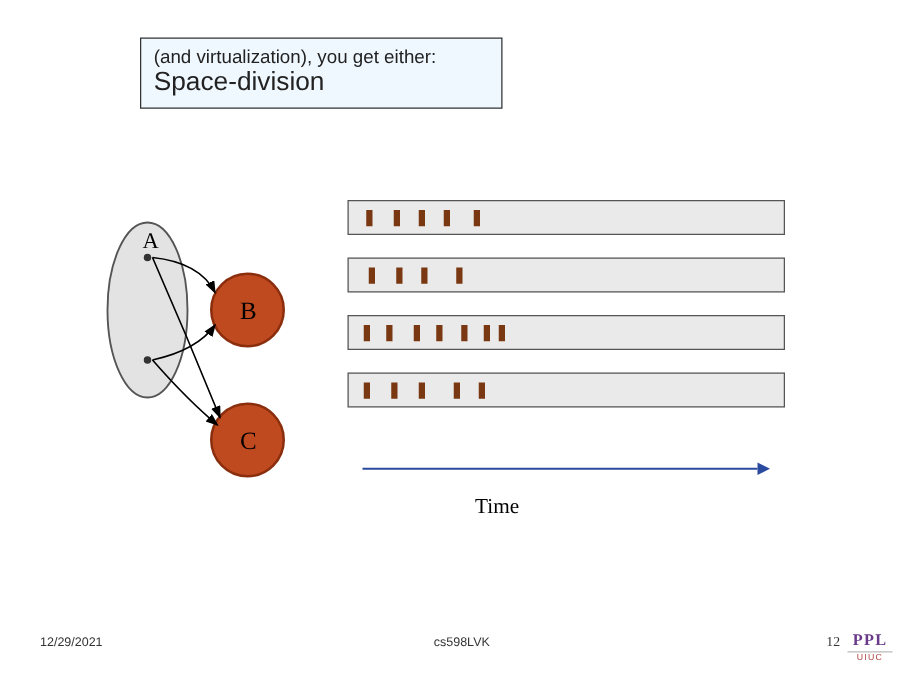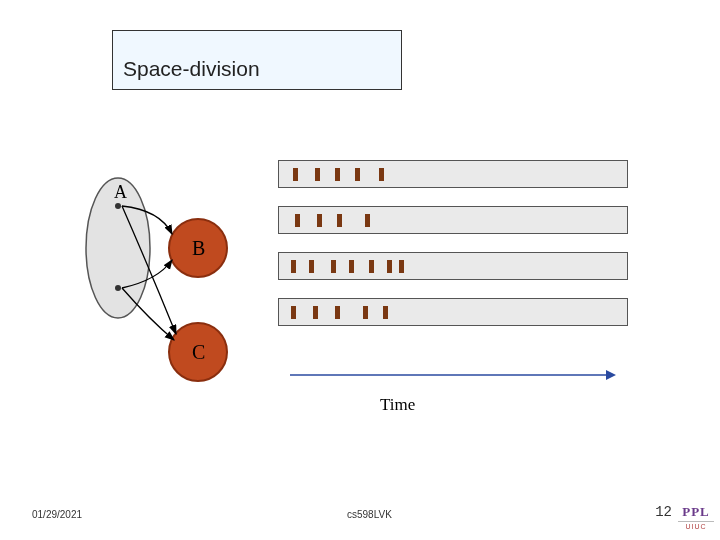--- a/index.html
+++ b/index.html
@@ -6,21 +6,21 @@
   html, body { width: 720px; height: 540px; background: #fff; font-family: "Trebuchet MS", "Segoe UI", Arial, sans-serif; overflow: hidden; }
 
   .title-box {
     position: absolute;
     left: 112px; top: 30px; width: 290px;
     border: 1px solid #333;
     background: #f0f8ff;
     padding: 6px 10px 8px 10px;
   }
   .title-line { font-size: 15px; color: #222; }
-  .title-main { font-size: 21px; color: #222; margin-top: 20px; }
+  .title-main { font-size: 21px; color: #222; margin-top: 0; }
 
   .diagram { position: absolute; left: 80px; top: 170px; width: 180px; height: 220px; }
 
   .bars { position: absolute; left: 278px; top: 160px; width: 350px; }
   .bar-track {
     position: relative;
     width: 350px; height: 28px;
     background: #eaeaea;
     border: 1px solid #555;
     margin-bottom: 18px;
@@ -29,29 +29,30 @@
     position: absolute;
     top: 7px; width: 5px; height: 13px;
     background: #7a3812;
   }
 
   .time-label { position: absolute; left: 380px; top: 395px; font-family: Georgia, "Times New Roman", serif; font-size: 17px; }
   .time-arrow { position: absolute; left: 288px; top: 368px; width: 328px; height: 14px; }
 
   .footer-date { position: absolute; left: 32px; bottom: 20px; font-size: 10px; color: #333; font-family: Arial, sans-serif; }
   .footer-code { position: absolute; left: 347px; bottom: 20px; font-size: 10px; color: #333; font-family: Liberation Sans, sans-serif; }
-  .footer-page { position: absolute; right: 48px; bottom: 20px; font-size: 14px; color: #333; font-family: Liberation Mono, monospace; }
+  .footer-page { position: absolute; right: 48px; bottom: 20px; font-size: 11px; color: #333; font-family: Liberation Serif, serif; }
   .footer-logo { position: absolute; right: 6px; bottom: 10px; width: 36px; text-align: center; }
   .footer-logo .ppl { font-family: Georgia, serif; font-size: 13px; font-weight: bold; letter-spacing: 1px; color: #6a3a8a; }
   .footer-logo .uiuc { font-family: Arial, sans-serif; font-size: 7px; letter-spacing: 1px; color: #b04040; border-top: 1px solid #bbb; margin-top: 1px; padding-top: 1px; }
 </style>
 </head>
 <body>
 
 <div class="title-box">
+  <div class="title-line">(and virtualization), you get either:</div>
   <div class="title-main">Space-division</div>
 </div>
 
 <div class="diagram">
   <svg width="180" height="220" viewBox="0 0 180 220">
 
     <ellipse cx="38" cy="78" rx="32" ry="70" fill="#e3e3e3" stroke="#555" stroke-width="1.5"></ellipse>
 
     <text x="34" y="28" font-family="Georgia, serif" font-size="18" fill="#000">A</text>
 
@@ -107,19 +108,19 @@
       <div class="tick" style="left: 104px;"></div>
     </div>
 </div>
 
 <svg class="time-arrow" width="328" height="14">
   <line x1="2" y1="7" x2="318" y2="7" stroke="#2a4aa0" stroke-width="1.5"></line>
   <path d="M318,2 L328,7 L318,12 Z" fill="#2a4aa0"></path>
 </svg>
 <div class="time-label">Time</div>
 
-<div class="footer-date">01/29/2021</div>
+<div class="footer-date">12/29/2021</div>
 <div class="footer-code">cs598LVK</div>
 <div class="footer-page">12</div>
 <div class="footer-logo">
   <div class="ppl">PPL</div>
   <div class="uiuc">UIUC</div>
 </div>
 
 </body></html>

